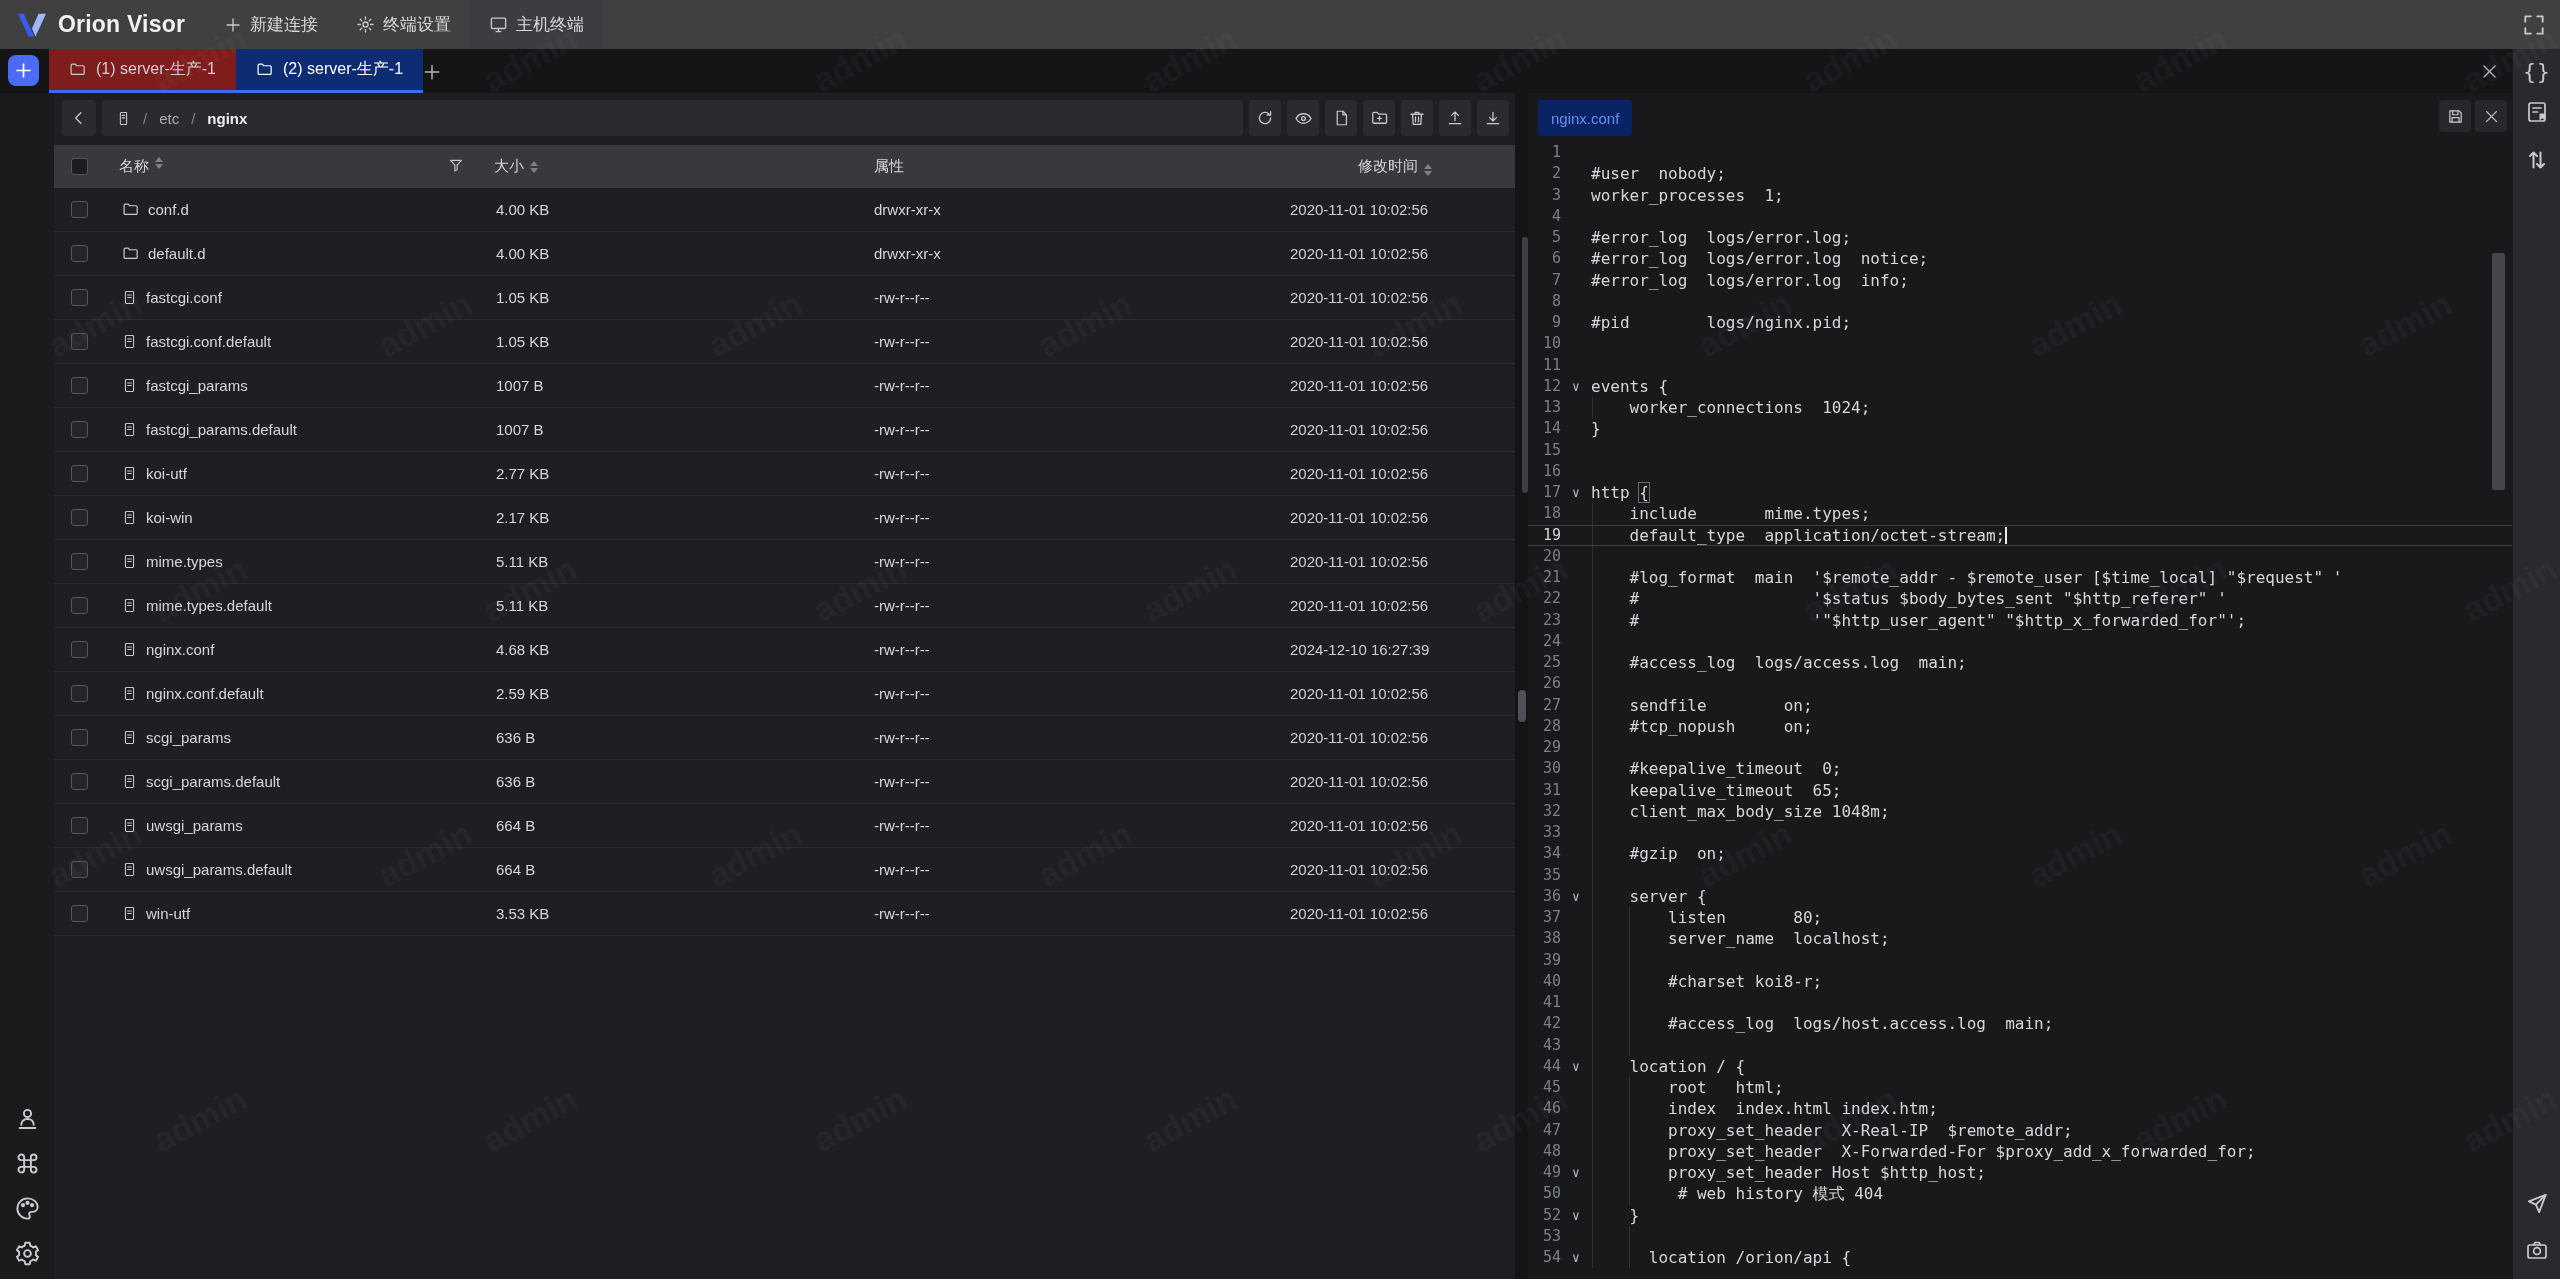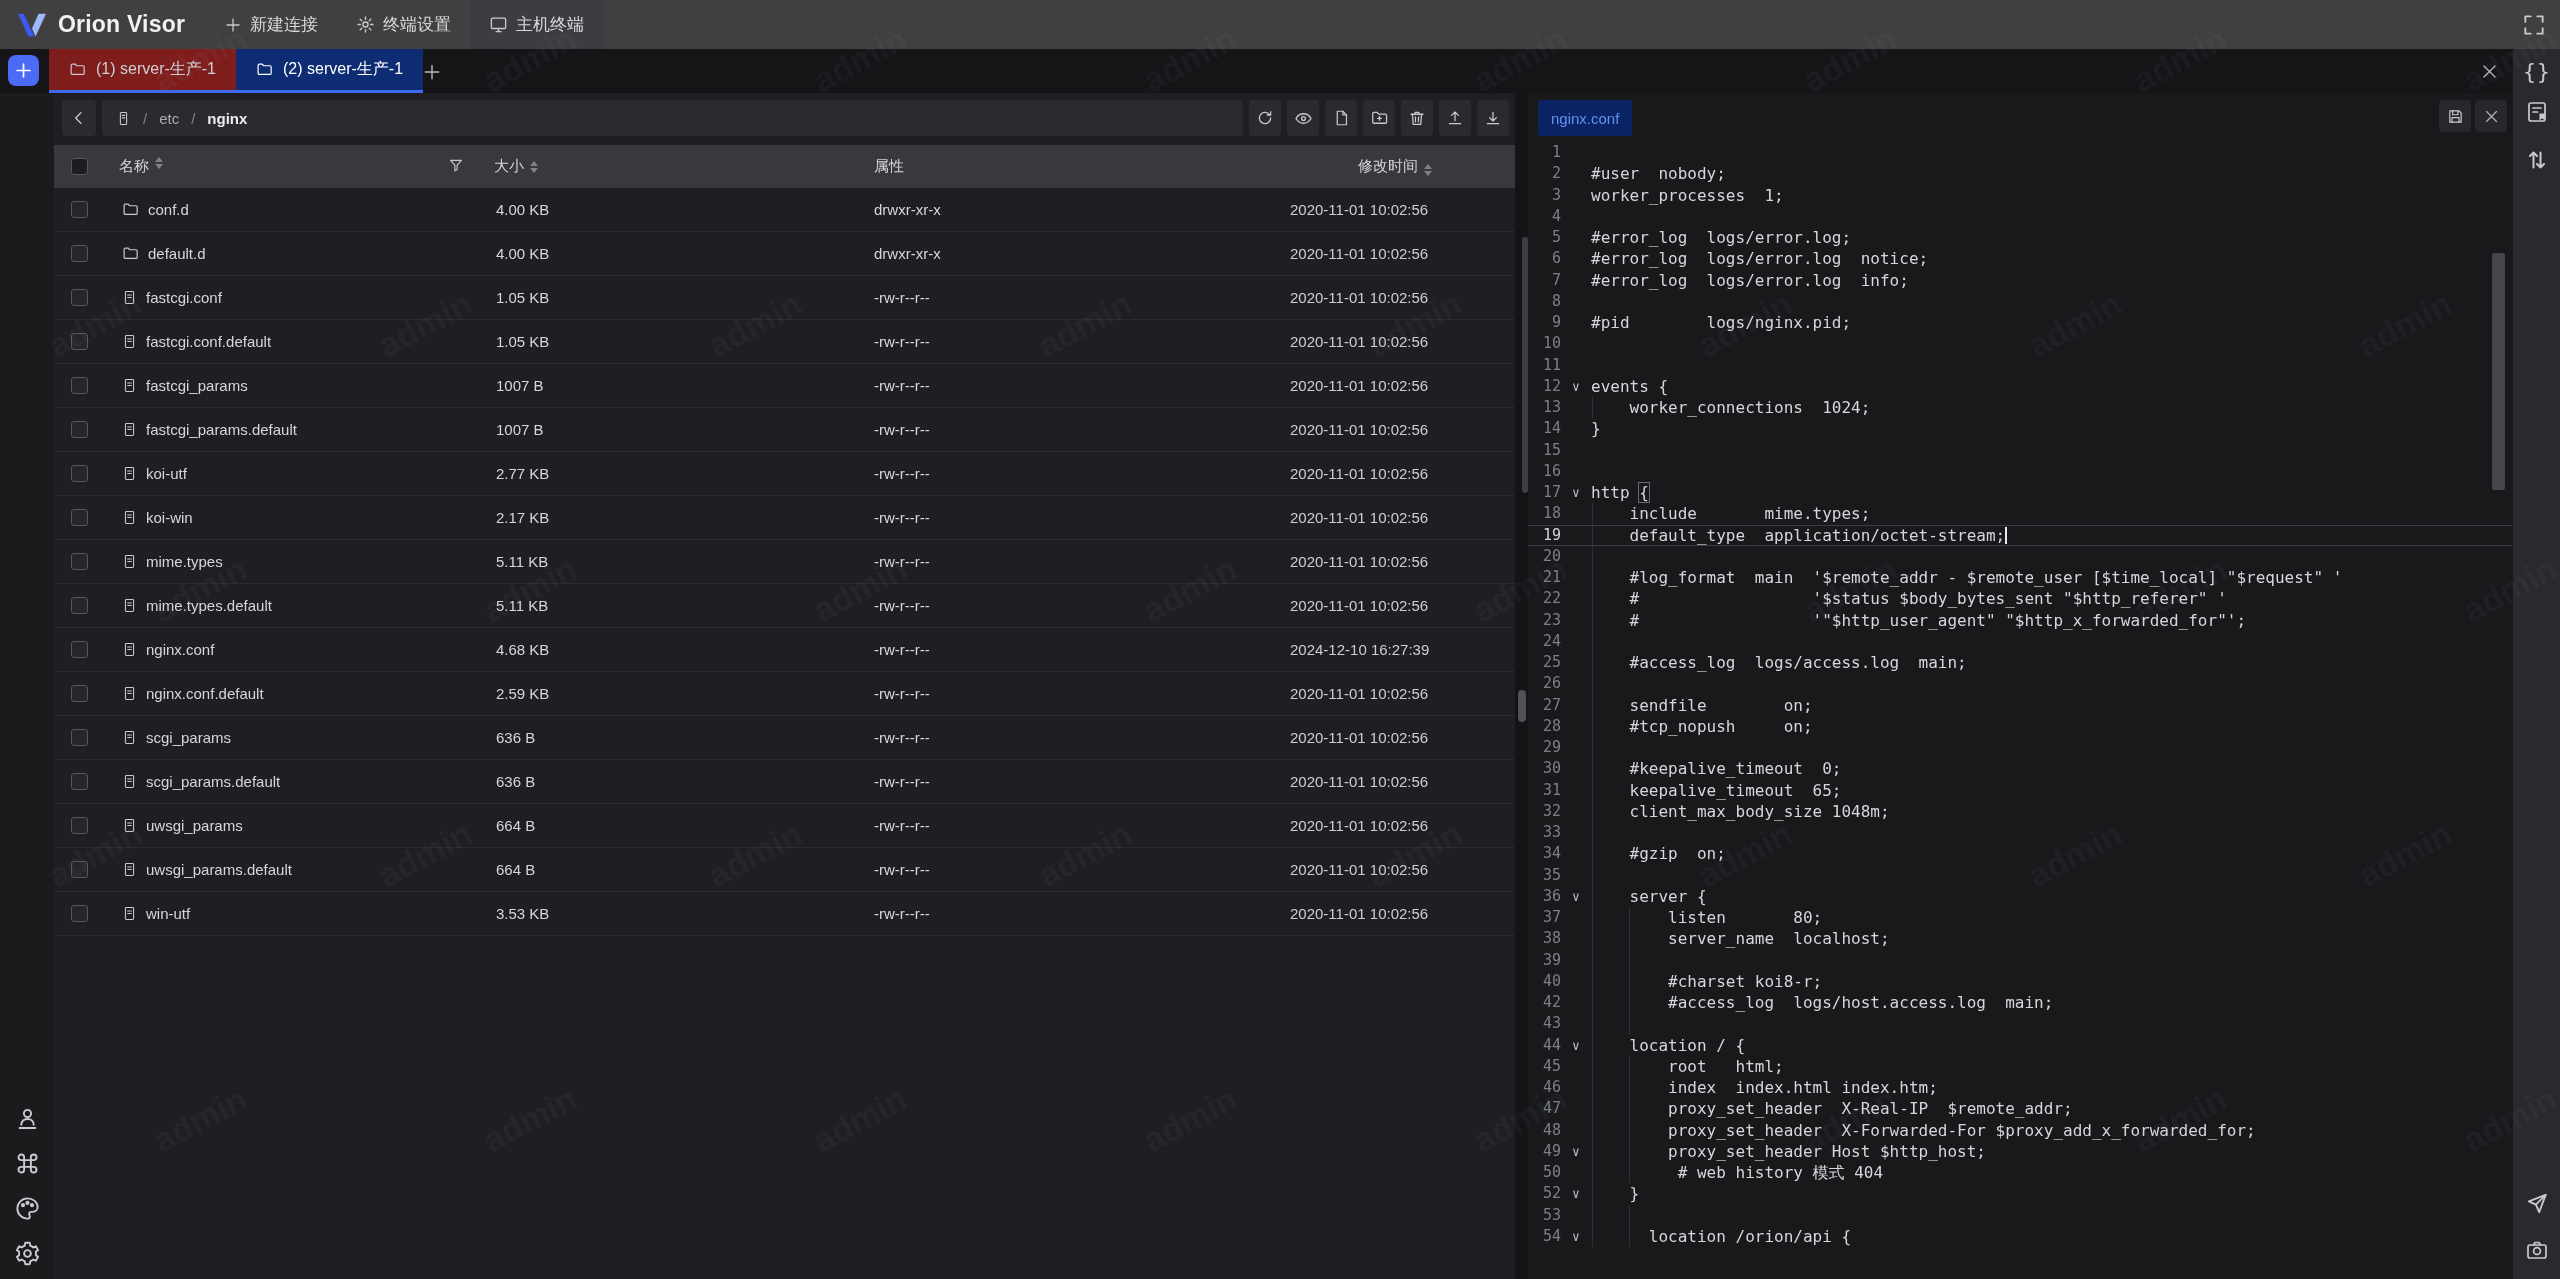--- a/index.html
+++ b/index.html
@@ -887,20 +887,27 @@
         </div>
 
   <div class="cl">
     <span class="ln">40</span>
     <span class="fold"></span>
     <span class="ltext">        #charset koi8-r;</span>
   <i class="guide" style="left: 64px;"></i>
           <i class="guide" style="left: 101px;"></i>
         </div>
 
+  <div class="cl">
+    <span class="ln">41</span>
+    <span class="fold"></span>
+    <span class="ltext"></span>
+  <i class="guide" style="left: 64px;"></i>
+          <i class="guide" style="left: 101px;"></i>
+        </div>
 
   <div class="cl">
     <span class="ln">42</span>
     <span class="fold"></span>
     <span class="ltext">        #access_log  logs/host.access.log  main;</span>
   <i class="guide" style="left: 64px;"></i>
           <i class="guide" style="left: 101px;"></i>
         </div>
 
   <div class="cl">

